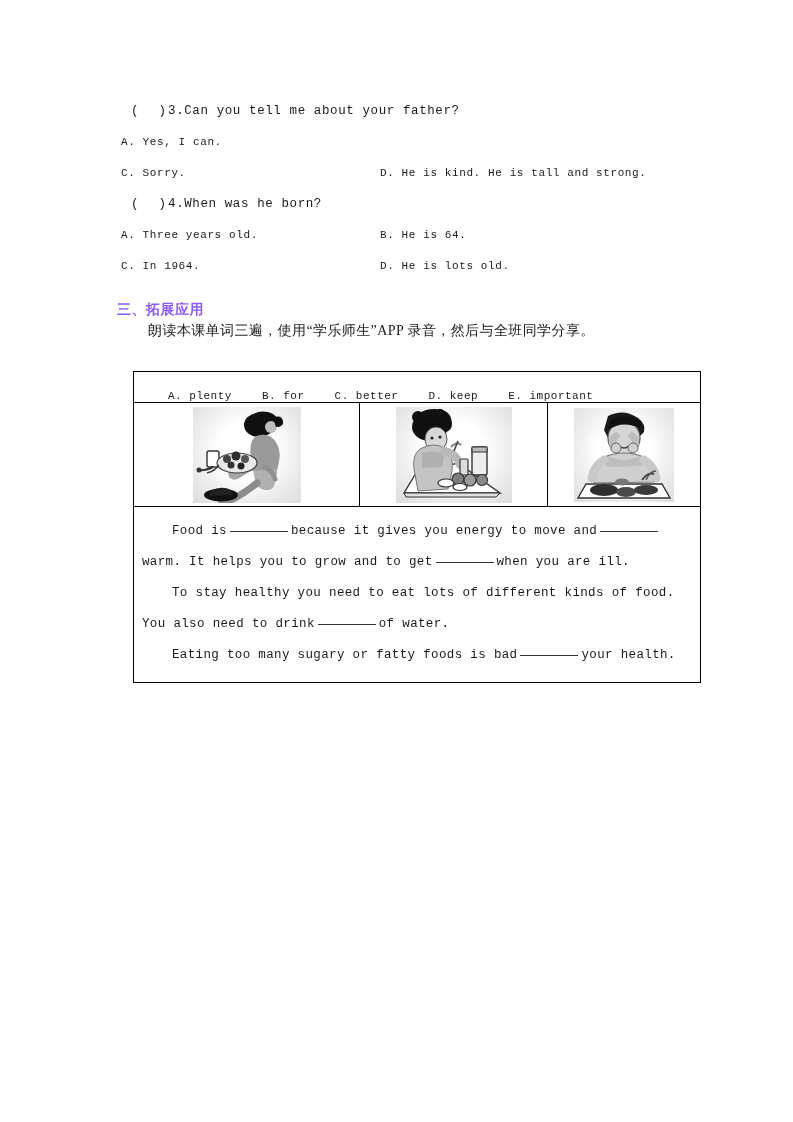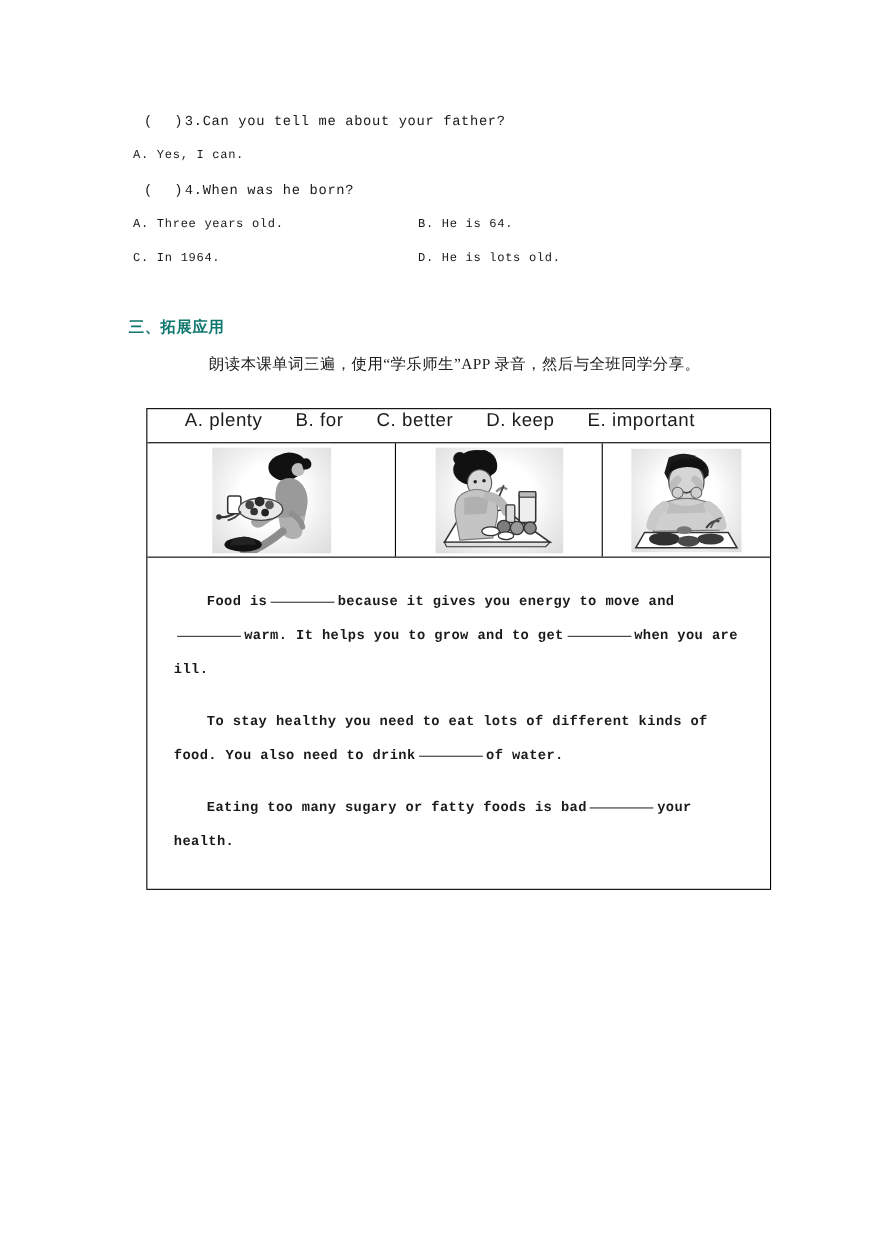--- a/index.html
+++ b/index.html
@@ -58,58 +58,57 @@
   }
   .opt-b {
     position: absolute;
     left: 277px; top: 0;
   }
 
   
   .sec-heading {
     position: absolute;
     left: 117px;
-    top: 289px;
+    top: 301px;
     font-family: "Liberation Sans", "DejaVu Sans", sans-serif;
     font-size: 14px;
     font-weight: bold;
     letter-spacing: .5px;
-    color: #0f766e;
+    color: #8b5cf6;
   }
   .sec-instruction {
     position: absolute;
     left: 148px;
     top: 322px;
     font-family: "Liberation Serif", "DejaVu Serif", serif;
     font-size: 14px;
     letter-spacing: .4px;
     color: #1a1a1a;
     white-space: nowrap;
-    margin-left: 42px;
   }
 
   
   .ex-table {
     position: absolute;
     left: 133px;
     top: 371px;
     width: 568px;
     border: 1.4px solid #000;
     border-collapse: collapse;
     box-sizing: border-box;
     background: #fff;
   }
   .row-wordbank {
     height: 31px;
     border-bottom: 1.4px solid #000;
     box-sizing: border-box;
     display: flex;
-    align-items: flex-start;
-    font-family: Liberation Sans, sans-serif;
-    font-size: 17px;
+    align-items: flex-end;
+    font-family: Liberation Mono, monospace;
+    font-size: 11px;
     letter-spacing: .5px;
     padding-left: 34px;
     white-space: nowrap;
   }
   .wb-item { margin-right: 30px; }
   .wb-item:last-child { margin-right: 0; }
 
   .row-images {
     height: 104px;
     border-bottom: 1.4px solid #000;
@@ -142,22 +141,21 @@
     box-sizing: border-box;
     padding: 9px 8px 11px 8px;
     font-family: "Liberation Mono", "DejaVu Sans Mono", monospace;
     font-size: 12.5px;
     letter-spacing: .35px;
     line-height: 31px;
     color: #1a1a1a;
   }
   .para {
     text-indent: 30px;
-    margin: 16px;
-    font-weight: bold;
+    margin: 0;
   }
   .blank {
     display: inline-block;
     width: 58px;
     border-bottom: 1px solid #333;
     vertical-align: 2px;
     margin: 0 3px;
   }
 </style>
 </head>
@@ -165,20 +163,24 @@
 
 <div class="page">
 
   <div class="mc-block">
 
     <div class="q-line">
       <span class="q-paren"><span>(</span><span class="gap"></span><span>)</span></span><span>3.</span><span>Can you tell me about your father?</span>
     </div>
     <div class="opt-row">
       <span class="opt-a"><span>A.</span>&nbsp;<span>Yes, I can.</span></span>
+    </div>
+    <div class="opt-row">
+      <span class="opt-a"><span>C.</span>&nbsp;<span>Sorry.</span></span>
+      <span class="opt-b"><span>D.</span>&nbsp;<span>He is kind. He is tall and strong.</span></span>
     </div>
 
     <div class="q-line">
       <span class="q-paren"><span>(</span><span class="gap"></span><span>)</span></span><span>4.</span><span>When was he born?</span>
     </div>
     <div class="opt-row">
       <span class="opt-a"><span>A.</span>&nbsp;<span>Three years old.</span></span>
       <span class="opt-b"><span>B.</span>&nbsp;<span>He is 64.</span></span>
     </div>
     <div class="opt-row">

